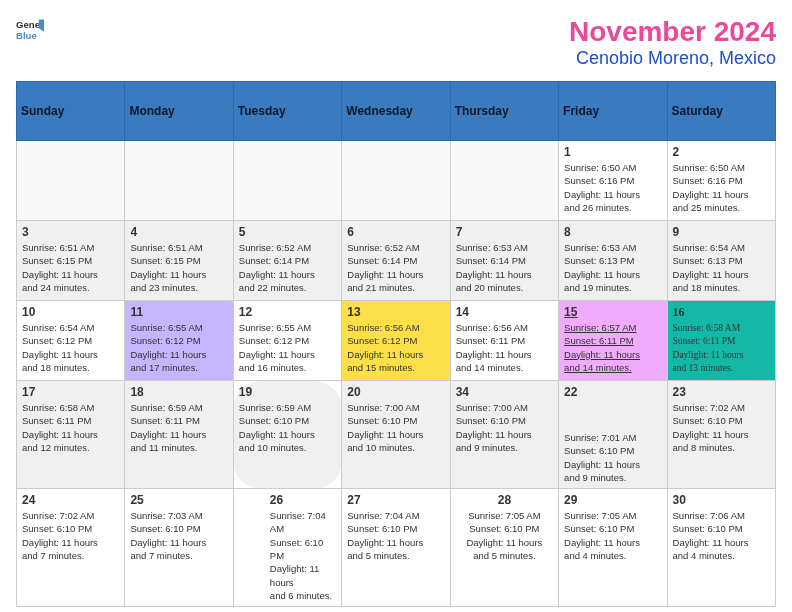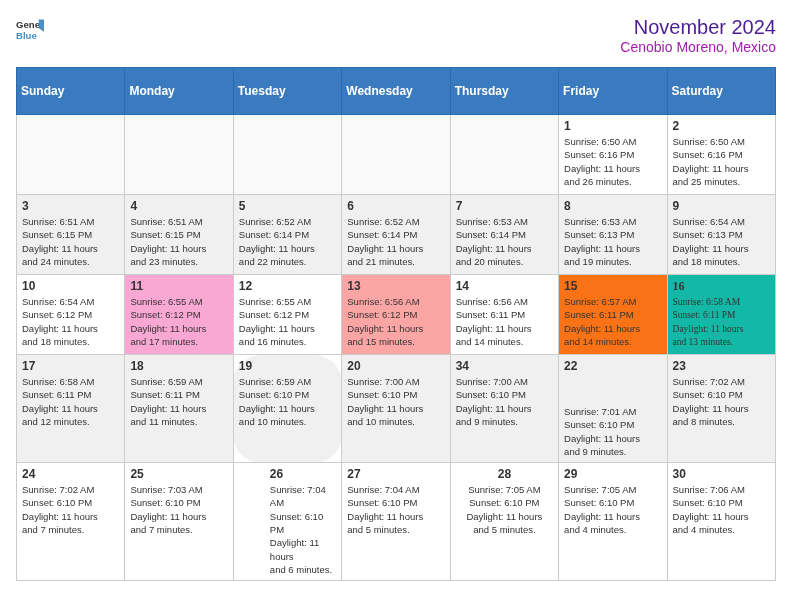--- a/index.html
+++ b/index.html
@@ -22,39 +22,39 @@
       gap: 4px;
     }
     .logo-icon {
       width: 28px;
       height: 28px;
     }
     .title-block {
       text-align: right;
     }
     .month-title {
-      font-size: 20px;
-      font-weight: normal;
-      color: #4c1d95;
+      font-size: 28px;
+      font-weight: bold;
+      color: #ec4899;
     }
     .subtitle {
-      font-size: 14px;
-      color: #a21caf;
+      font-size: 18px;
+      color: #1d4ed8;
     }
     table {
       width: 100%;
       border-collapse: collapse;
       table-layout: fixed;
     }
     thead tr th {
       background-color: #3a7abf;
-      color: #ffffff;
+      color: #0f172a;
       font-size: 12px;
       font-weight: bold;
-      padding: 16px 4px;
+      padding: 22px 4px;
       text-align: left;
       border: 1px solid #2a6aaf;
     }
     tbody tr td {
       border: 1px solid #ccc;
       vertical-align: top;
       padding: 4px 5px;
       font-size: 10px;
       color: #333;
       height: 80px;
@@ -184,49 +184,49 @@
         </td>
       </tr>
       <tr>
         <td style="background: rgb(255, 255, 255); margin-left: 44px;">
           <span class="day-number">10</span>
           <div class="day-info" style="white-space: pre-line;">Sunrise: 6:54 AM
 Sunset: 6:12 PM
 Daylight: 11 hours
 and 18 minutes.</div>
         </td>
-        <td style="background: #f9a8d4;">
+        <td style="background: #c4b5fd;">
           <span class="day-number">11</span>
           <div class="day-info" style="white-space: pre-line;">Sunrise: 6:55 AM
 Sunset: 6:12 PM
 Daylight: 11 hours
 and 17 minutes.</div>
         </td>
         <td style="background: rgb(255, 255, 255);">
           <span class="day-number">12</span>
           <div class="day-info" style="white-space: pre-line;">Sunrise: 6:55 AM
 Sunset: 6:12 PM
 Daylight: 11 hours
 and 16 minutes.</div>
         </td>
-        <td style="background: #fca5a5;">
+        <td style="background: #fde047;">
           <span class="day-number">13</span>
           <div class="day-info" style="white-space: pre-line;">Sunrise: 6:56 AM
 Sunset: 6:12 PM
 Daylight: 11 hours
 and 15 minutes.</div>
         </td>
         <td style="background: rgb(255, 255, 255);">
           <span class="day-number">14</span>
           <div class="day-info" style="white-space: pre-line;">Sunrise: 6:56 AM
 Sunset: 6:11 PM
 Daylight: 11 hours
 and 14 minutes.</div>
         </td>
-        <td style="background: #f97316;">
+        <td style="background: #f0abfc; text-decoration: underline;">
           <span class="day-number">15</span>
           <div class="day-info" style="white-space: pre-line;">Sunrise: 6:57 AM
 Sunset: 6:11 PM
 Daylight: 11 hours
 and 14 minutes.</div>
         </td>
         <td style="background: #14b8a6; font-family: Liberation Serif, serif;">
           <span class="day-number">16</span>
           <div class="day-info" style="white-space: pre-line;">Sunrise: 6:58 AM
 Sunset: 6:11 PM

